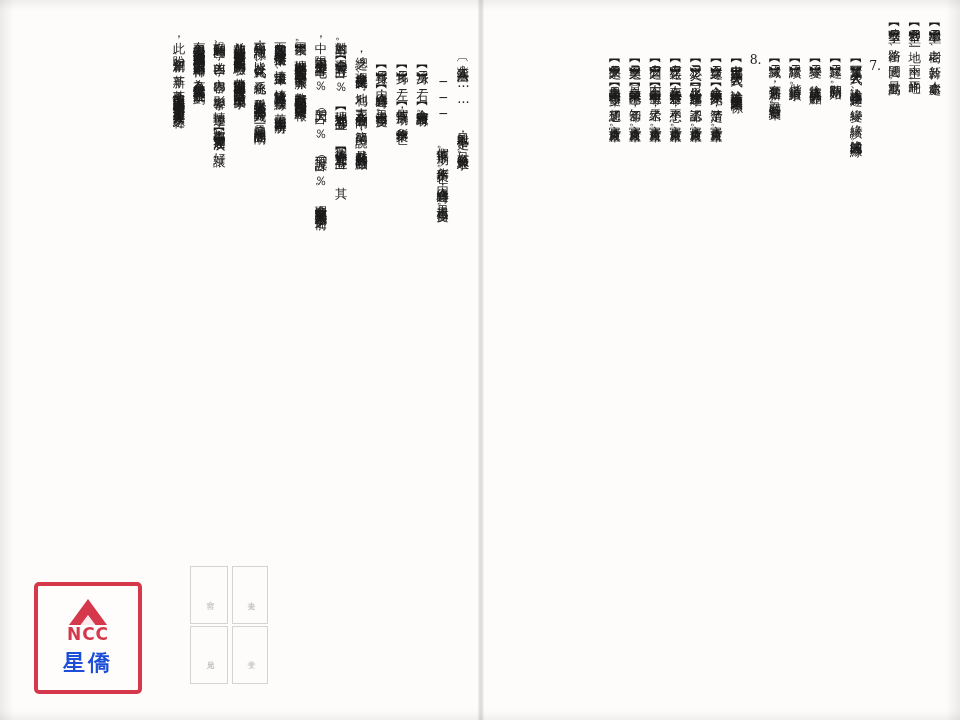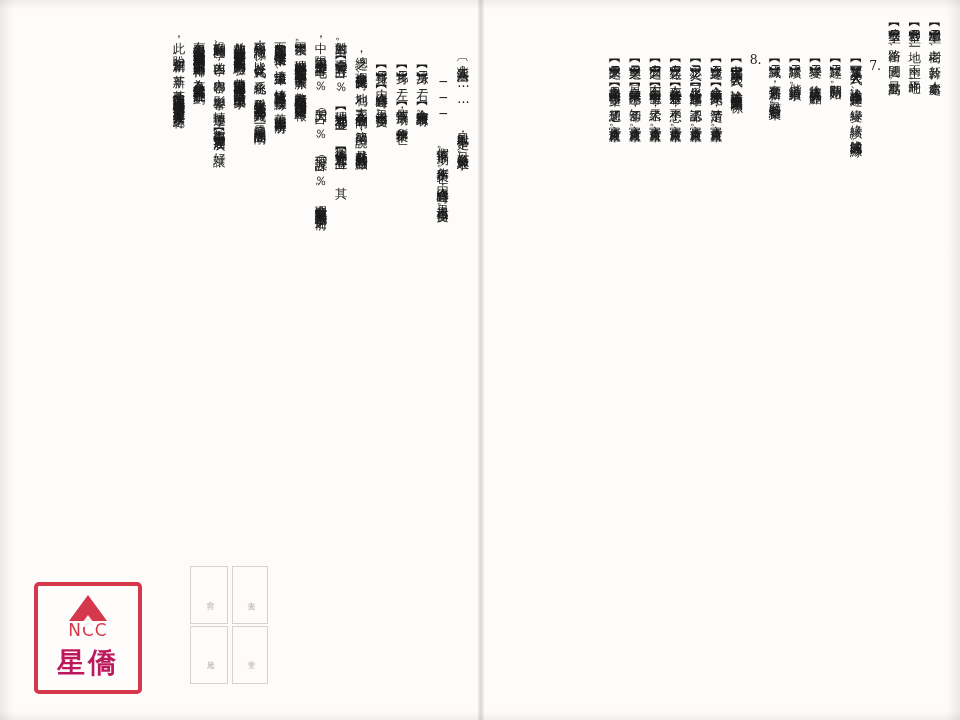--- a/index.html
+++ b/index.html
@@ -143,30 +143,30 @@
     position: absolute;
     top: 29px;
     width: 0; height: 0;
     border-left: 9px solid transparent;
     border-right: 9px solid transparent;
     border-bottom: 12px solid rgba(255,255,255,0.9);
   }
   .stamp .ncc {
     color: #d4384a;
     font-family: "DejaVu Sans", "Liberation Sans", sans-serif;
-    font-weight: normal;
+    font-weight: bold;
     font-size: 17px;
     letter-spacing: 1px;
     margin-top: 2px;
   }
   .stamp .cn {
-    color: #be185d;
+    color: #1d4ed8;
     font-family: "DejaVu Serif", "Liberation Serif", serif;
     font-weight: bold;
-    font-size: 28px;
+    font-size: 22px;
     letter-spacing: 3px;
     margin-top: 4px;
   }
 </style>
 </head>
 <body>
 
 <div id="page">
 
   <div class="page-top"></div>

